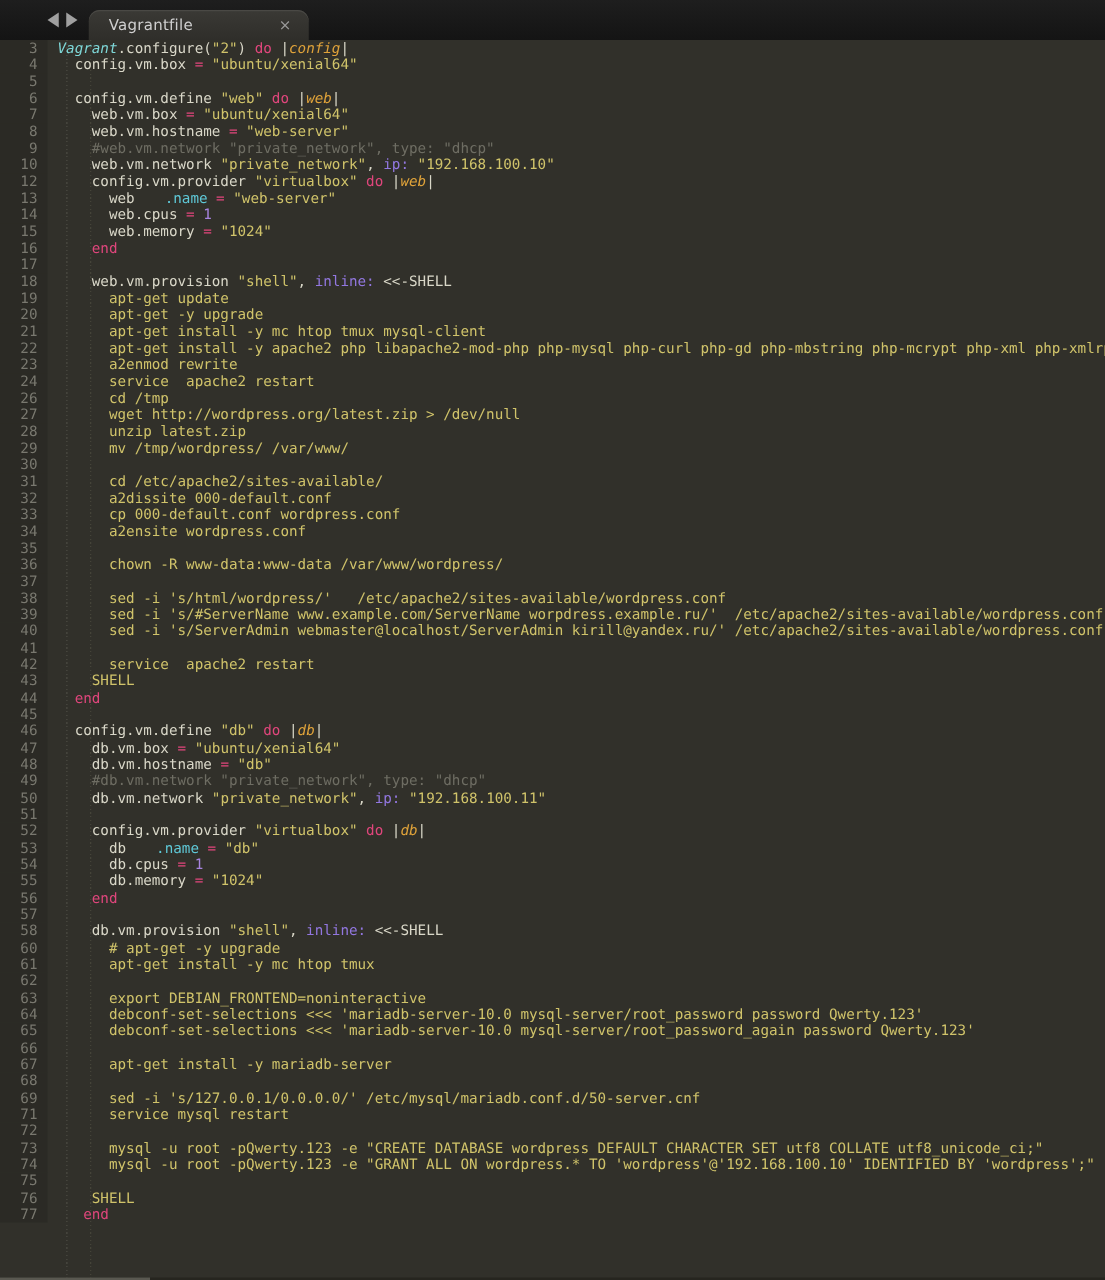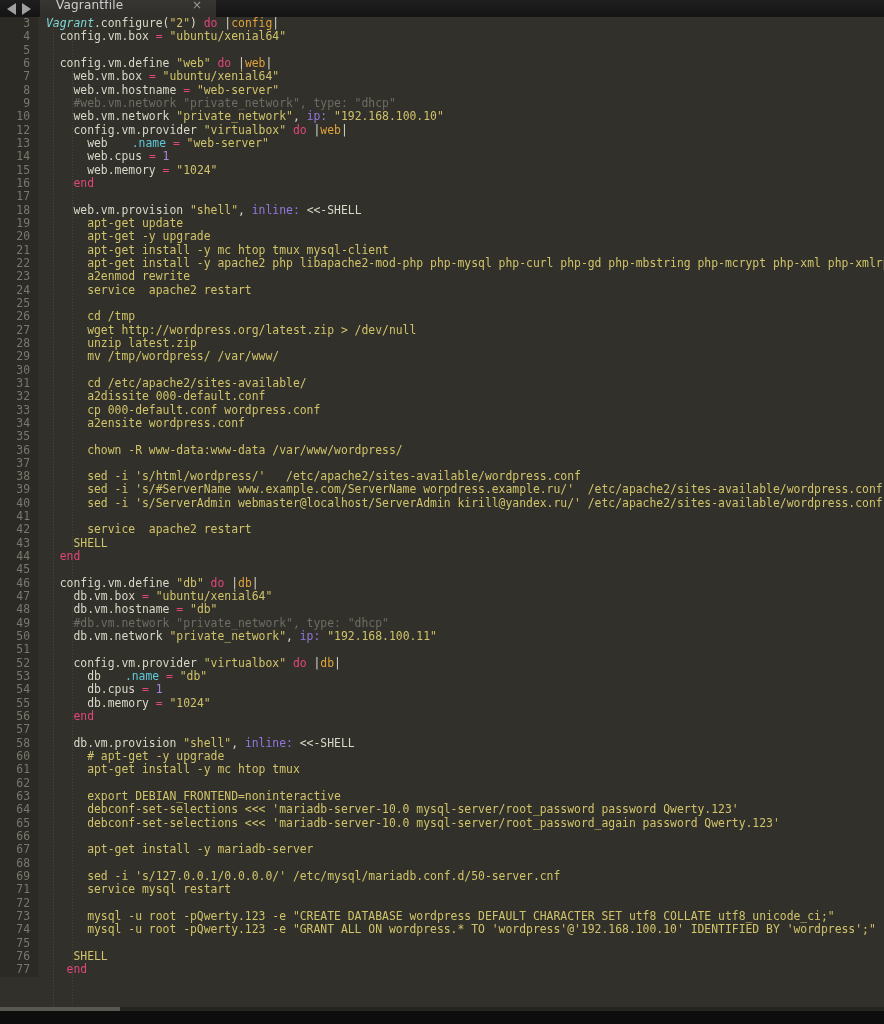--- a/index.html
+++ b/index.html
@@ -10,26 +10,27 @@
   body {
     width: 884px;
     height: 1024px;
     overflow: hidden;
     font-family: "DejaVu Sans Mono", "Liberation Mono", monospace;
   }
 
   
   #tabbar {
     position: relative;
-    height: 17px;
+    height: 32px;
     background: #1a1a1a;
     background: linear-gradient(#1e1e1e, #141414);
     display: flex;
     align-items: flex-end;
     overflow: hidden;
+    padding-left: 31px;
   }
   #navarrows {
     display: flex;
     align-items: center;
     gap: 6px;
     padding: 0 9px 7px 7px;
     height: 100%;
     box-sizing: border-box;
     align-self: center;
     padding-bottom: 0;
@@ -129,21 +130,21 @@
     width: 1px;
     background: repeating-linear-gradient(
       to bottom, #454439 0 1px, transparent 1px 3px);
     pointer-events: none;
   }
 
   
   .t-def    { color: #7fd8d8; font-style: italic; }  
   .t-plain  { color: #d9d7c8; }
   .t-kw     { color: #e0467c; }                      
-  .t-var    { color: #e0a33a; }  
+  .t-var    { color: #e0a33a; font-style: italic; }  
   .t-pipe   { color: #d9d7c8; }
   .t-str    { color: #d0c36a; }                      
   .t-cmt    { color: #6e6d63; }                      
   .t-op     { color: #e0467c; }                      
   .t-num    { color: #a884e0; }                      
   .t-sym    { color: #9277e0; }                      
   .t-meth   { color: #5fc9d8; margin-left: 24px; }                      
   .t-heredoc{ color: #d0c36a; }                      
   .t-hd-open{ color: #d9d7c8; }
 
@@ -192,21 +193,20 @@
       <div class="line"><div class="gutter">15</div><div class="content"><span class="t-plain">      web.memory </span><span class="t-op">=</span><span class="t-plain"> </span><span class="t-str">"1024"</span></div></div>
       <div class="line"><div class="gutter">16</div><div class="content"><span class="t-plain">    </span><span class="t-kw">end</span></div></div>
       <div class="line"><div class="gutter">17</div><div class="content"></div></div>
       <div class="line"><div class="gutter">18</div><div class="content"><span class="t-plain">    web.vm.provision </span><span class="t-str">"shell"</span><span class="t-plain">, </span><span class="t-sym">inline:</span><span class="t-plain"> </span><span class="t-hd-open">&lt;&lt;-SHELL</span></div></div>
       <div class="line"><div class="gutter">19</div><div class="content"><span class="t-heredoc">      apt-get update</span></div></div>
       <div class="line"><div class="gutter">20</div><div class="content"><span class="t-heredoc">      apt-get -y upgrade</span></div></div>
       <div class="line"><div class="gutter">21</div><div class="content"><span class="t-heredoc">      apt-get install -y mc htop tmux mysql-client</span></div></div>
       <div class="line"><div class="gutter">22</div><div class="content"><span class="t-heredoc">      apt-get install -y apache2 php libapache2-mod-php php-mysql php-curl php-gd php-mbstring php-mcrypt php-xml php-xmlrpc zip</span></div></div>
       <div class="line"><div class="gutter">23</div><div class="content"><span class="t-heredoc">      a2enmod rewrite</span></div></div>
       <div class="line"><div class="gutter">24</div><div class="content"><span class="t-heredoc">      service  apache2 restart</span></div></div>
-      <div class="line"><div class="gutter">25</div><div class="content"></div></div>
       <div class="line"><div class="gutter">26</div><div class="content"><span class="t-heredoc">      cd /tmp</span></div></div>
       <div class="line"><div class="gutter">27</div><div class="content"><span class="t-heredoc">      wget http://wordpress.org/latest.zip &gt; /dev/null</span></div></div>
       <div class="line"><div class="gutter">28</div><div class="content"><span class="t-heredoc">      unzip latest.zip</span></div></div>
       <div class="line"><div class="gutter">29</div><div class="content"><span class="t-heredoc">      mv /tmp/wordpress/ /var/www/</span></div></div>
       <div class="line"><div class="gutter">30</div><div class="content"></div></div>
       <div class="line"><div class="gutter">31</div><div class="content"><span class="t-heredoc">      cd /etc/apache2/sites-available/</span></div></div>
       <div class="line"><div class="gutter">32</div><div class="content"><span class="t-heredoc">      a2dissite 000-default.conf</span></div></div>
       <div class="line"><div class="gutter">33</div><div class="content"><span class="t-heredoc">      cp 000-default.conf wordpress.conf</span></div></div>
       <div class="line"><div class="gutter">34</div><div class="content"><span class="t-heredoc">      a2ensite wordpress.conf</span></div></div>
       <div class="line"><div class="gutter">35</div><div class="content"></div></div>

